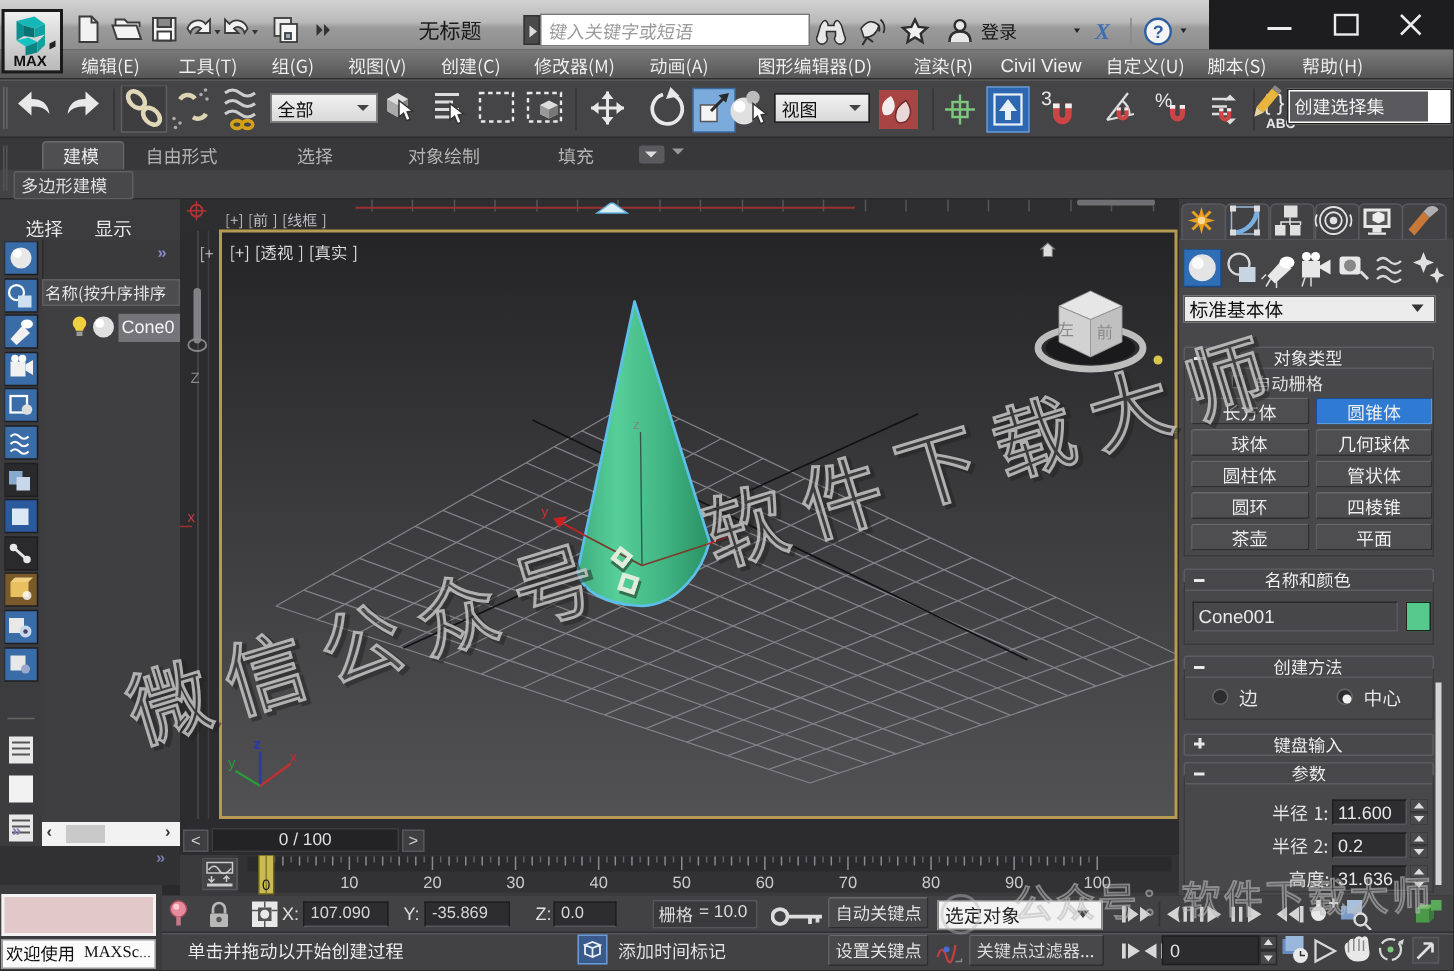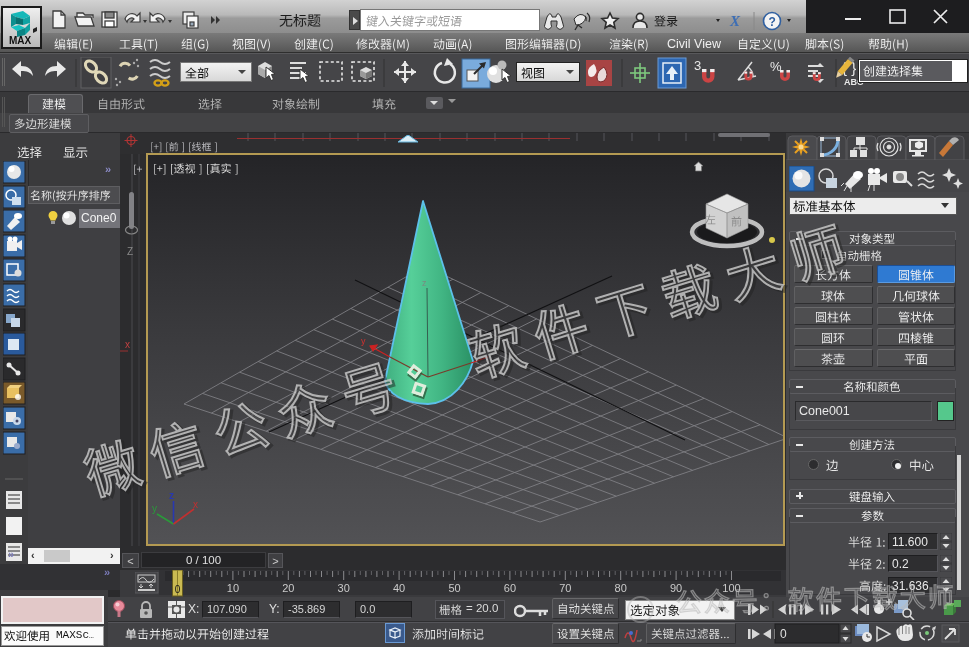--- a/index.html
+++ b/index.html
@@ -363,21 +363,21 @@
 <div class="ab" style="left:31px;top:549px;color:#333;font-size:11px;font-weight:bold">‹</div>
 <div class="ab" style="left:110px;top:549px;color:#333;font-size:11px;font-weight:bold">›</div>
 <div class="ab" style="left:0;top:564px;width:120px;height:26px;background:#313134"></div>
 <div class="ab" style="left:104px;top:566px;color:#7a7ab8;font-size:11px;font-weight:bold">»</div>
 <div class="ab" style="left:0;top:590px;width:108px;height:57px;background:#3c3c3e"></div>
 <div class="ab" style="left:1px;top:596px;width:103px;height:28px;background:#e2c8c8;border:2px solid #f2f2f2"></div>
 <div class="ab" style="left:1px;top:626px;width:103px;height:20px;background:#fbfbfb;border:1px solid #999"></div>
 <div style="position:absolute;left:4px;top:628px;"><svg width="48" height="16" viewBox="0 0 48 16" style="overflow:visible;">
         <path transform="translate(0,12.1)" d="M0.6 -6.3C1.3 -5.4 2 -4.4 2.7 -3.3C2 -2.1 1.2 -1.1 0.3 -0.5C0.5 -0.4 0.7 -0 0.9 0.1C1.7 -0.5 2.5 -1.4 3.2 -2.5C3.5 -1.9 3.8 -1.3 4 -0.8L4.7 -1.4C4.5 -2 4.1 -2.7 3.6 -3.4C4.2 -4.7 4.7 -6.3 4.9 -8.2L4.4 -8.4L4.3 -8.3H0.6V-7.6H4.0C3.8 -6.3 3.5 -5.2 3.1 -4.2C2.5 -5.1 1.8 -6 1.2 -6.8ZM6.3 -9.6C6.1 -8 5.7 -6.4 4.9 -5.3C5.1 -5.2 5.5 -5 5.6 -4.8C6 -5.5 6.3 -6.2 6.6 -7.1H9.9C9.8 -6.5 9.6 -5.9 9.4 -5.5L10.1 -5.2C10.4 -5.9 10.7 -6.9 10.9 -7.8L10.3 -7.9L10.2 -7.9H6.8C6.9 -8.4 7 -9 7.1 -9.5ZM7.3 -6.4V-5.6C7.3 -3.9 7 -1.5 4.1 0.3C4.3 0.5 4.6 0.8 4.7 0.9C6.5 -0.2 7.4 -1.6 7.8 -2.9C8.3 -1.2 9.2 0.2 10.6 0.9C10.7 0.7 11 0.4 11.2 0.2C9.4 -0.6 8.5 -2.5 8.1 -4.9L8.1 -5.6V-6.4Z M12.3 -8.5C13 -8 13.9 -7.3 14.3 -6.9L14.9 -7.5C14.4 -7.9 13.5 -8.6 12.8 -9.0ZM14.4 -5.6H12.1V-4.8H13.5V-1.1C13.1 -0.9 12.5 -0.4 11.9 0.2L12.5 0.9C13.1 0.1 13.7 -0.5 14.1 -0.5C14.3 -0.5 14.7 -0.1 15.2 0.1C16 0.6 16.9 0.8 18.3 0.8C19.6 0.8 21.5 0.7 22.3 0.7C22.3 0.4 22.4 -0 22.6 -0.2C21.4 -0.1 19.7 -0 18.4 -0.0C17.1 -0 16.1 -0.1 15.4 -0.6C14.9 -0.9 14.6 -1.1 14.4 -1.2ZM18.6 -8.8V-0.6H19.4V-8.1H21.3V-2.9C21.3 -2.7 21.2 -2.7 21.1 -2.7C21 -2.7 20.5 -2.7 20 -2.7C20.1 -2.5 20.2 -2.2 20.3 -1.9C21 -1.9 21.4 -2 21.7 -2.1C22 -2.2 22.1 -2.4 22.1 -2.9V-8.8ZM15.4 -1.8C15.7 -2 16 -2.1 18.4 -2.9C18.4 -3.1 18.4 -3.4 18.4 -3.7L16.4 -3.1V-8.1C17.2 -8.4 18 -8.7 18.6 -9.1L17.9 -9.7C17.4 -9.3 16.4 -8.8 15.6 -8.5V-3.4C15.6 -2.9 15.2 -2.6 15 -2.5C15.2 -2.3 15.4 -2 15.4 -1.8Z M29.9 -9.6V-8.4H26.7V-7.6H29.9V-6.5H27.0V-3.3H29.8C29.8 -2.6 29.6 -2 29.2 -1.5C28.6 -1.9 28.1 -2.4 27.7 -3.0L27 -2.8C27.5 -2.1 28 -1.4 28.7 -0.9C28.2 -0.4 27.4 -0 26.3 0.2C26.4 0.4 26.7 0.8 26.8 1.0C28 0.6 28.8 0.1 29.4 -0.4C30.6 0.3 32 0.7 33.7 0.9C33.8 0.7 34 0.4 34.2 0.2C32.5 -0 31.1 -0.4 29.9 -1.1C30.4 -1.7 30.6 -2.5 30.7 -3.3H33.7V-6.5H30.7V-7.6H34.1V-8.4H30.7V-9.6ZM27.8 -5.7H29.9V-4.5L29.9 -4.0H27.8ZM30.7 -5.7H32.9V-4.0H30.7L30.7 -4.5ZM26.2 -9.7C25.5 -7.9 24.4 -6.2 23.2 -5.1C23.4 -4.9 23.6 -4.5 23.7 -4.3C24.2 -4.7 24.6 -5.2 25 -5.8V1.0H25.8V-7.0C26.3 -7.8 26.7 -8.6 27 -9.4Z M36.3 -8.9V-4.7C36.3 -3.1 36.1 -1 34.9 0.4C35.1 0.5 35.4 0.8 35.5 1.0C36.4 0 36.8 -1.3 37 -2.6H39.9V0.8H40.7V-2.6H43.8V-0.3C43.8 -0 43.8 0 43.5 0.0C43.3 0 42.5 0.1 41.7 0.0C41.8 0.3 42 0.6 42 0.9C43.1 0.9 43.8 0.9 44.2 0.7C44.6 0.6 44.7 0.3 44.7 -0.3V-8.9ZM37.1 -8.0H39.9V-6.2H37.1ZM43.8 -8.0V-6.2H40.7V-8.0ZM37.1 -5.4H39.9V-3.4H37.1C37.1 -3.9 37.1 -4.3 37.1 -4.7ZM43.8 -5.4V-3.4H40.7V-5.4Z" fill="#111"></path>
       </svg></div>
-<div class="ab" style="left:56px;top:629px;font-size:11px;color:#111;font-family:Liberation Mono, monospace">MAXSc<span style="font-size:8px">…</span></div>
+<div class="ab" style="left:56px;top:629px;font-size:11px;color:#111;font-family:Liberation Serif, serif">MAXSc<span style="font-size:8px">…</span></div>
 <div class="ab" style="left:120px;top:133px;width:666px;height:437px;background:#2b2b2d"></div>
 <svg class="ab" style="left:120px;top:133px" width="666px" height="21" viewBox="0 0 666 21">
       <rect x="0" y="0" width="666" height="21" fill="#2e2e30"></rect>
       <line x1="128" y1="0" x2="128" y2="8" stroke="#55555a" stroke-width="1"></line>
       <line x1="155" y1="0" x2="155" y2="8" stroke="#55555a" stroke-width="1"></line>
       <line x1="183" y1="0" x2="183" y2="8" stroke="#55555a" stroke-width="1"></line>
       <line x1="210" y1="0" x2="210" y2="8" stroke="#55555a" stroke-width="1"></line>
       <line x1="238" y1="0" x2="238" y2="8" stroke="#55555a" stroke-width="1"></line>
       <line x1="265" y1="0" x2="265" y2="8" stroke="#55555a" stroke-width="1"></line>
       <line x1="292" y1="0" x2="292" y2="8" stroke="#55555a" stroke-width="1"></line>
@@ -877,26 +877,26 @@
         <rect x="4" y="4" width="9" height="9" fill="#555"></rect>
         <circle cx="8.5" cy="8.5" r="3" fill="#e8e8e8"></circle>
         <path d="M0 6 h4 M13 6 h4 M8.5 0 v4 M8.5 13 v4" stroke="#555"></path>
       </g>
 </svg>
 <div class="ab" style="left:188px;top:602px;font-size:12px;color:#e0e0e0">X:</div>
 <div class="fld" style="left:202px;top:601px;width:57px;height:17px">107.090</div>
 <div class="ab" style="left:269px;top:602px;font-size:12px;color:#e0e0e0">Y:</div>
 <div class="fld" style="left:283px;top:601px;width:57px;height:17px">-35.869</div>
 <div class="ab" style="left:357px;top:602px;font-size:12px;color:#e0e0e0">Z:</div>
-<div class="fld" style="left:355px;top:601px;width:57px;height:17px">0.0</div>
+<div class="fld" style="left:369px;top:601px;width:42px;height:17px">0.0</div>
 <div class="ab" style="left:435px;top:600px;width:70px;height:19px;background:#3a3a3d;border:1px solid #55555a"></div>
 <div style="position:absolute;left:439px;top:602px;"><svg width="25" height="16" viewBox="0 0 25 16" style="overflow:visible;">
         <path transform="translate(0,12.1)" d="M7.7 -9.2V-5.1H7.0V-9.2H4.5V-5.1H3.9V-4.3H4.5C4.5 -2.7 4.3 -0.8 3.4 0.5C3.6 0.6 3.9 0.8 4 1.0C5 -0.5 5.2 -2.6 5.2 -4.3H6.2V-0.1C6.2 0 6.2 0 6.1 0.0C6 0.1 5.7 0.1 5.3 0.0C5.4 0.2 5.5 0.6 5.5 0.8C6.1 0.8 6.4 0.8 6.7 0.6C6.9 0.5 7 0.3 7 -0.1V-4.3H7.7V-4.2C7.7 -2.7 7.7 -0.8 7 0.6C7.2 0.7 7.6 0.8 7.7 0.9C8.4 -0.4 8.4 -2.6 8.4 -4.2V-4.3H9.6V0.0C9.6 0.1 9.5 0.2 9.4 0.2C9.3 0.2 9 0.2 8.6 0.2C8.7 0.4 8.8 0.7 8.9 0.9C9.4 0.9 9.8 0.9 10 0.8C10.2 0.7 10.3 0.4 10.3 0.0V-4.3H11.0V-5.1H10.3V-9.2ZM9.6 -5.1H8.4V-8.5H9.6ZM6.2 -5.1H5.2V-8.5H6.2ZM1.9 -9.7V-7.2H0.6V-6.4H1.8C1.6 -4.8 1 -3 0.4 -2.0C0.5 -1.8 0.7 -1.5 0.8 -1.2C1.2 -1.9 1.6 -2.9 1.9 -3.9V0.9H2.7V-4.8C2.9 -4.3 3.2 -3.7 3.4 -3.3L3.9 -4.1C3.7 -4.4 2.9 -5.6 2.7 -6.0V-6.4H3.7V-7.2H2.7V-9.7Z M18.1 -7.7H20.6C20.3 -6.9 19.8 -6.3 19.3 -5.7C18.7 -6.3 18.3 -6.9 18 -7.5ZM13.8 -9.7V-7.2H12.1V-6.4H13.7C13.4 -4.8 12.6 -3 11.8 -2.0C12 -1.8 12.2 -1.5 12.3 -1.3C12.8 -2 13.4 -3.3 13.8 -4.6V0.9H14.6V-4.9C15 -4.4 15.4 -3.8 15.6 -3.4L16.1 -4.1C15.9 -4.4 14.9 -5.5 14.6 -5.9V-6.4H16.0L15.7 -6.2C15.9 -6 16.2 -5.7 16.4 -5.6C16.7 -5.9 17.1 -6.3 17.5 -6.8C17.8 -6.2 18.2 -5.7 18.7 -5.2C17.7 -4.3 16.6 -3.7 15.4 -3.3C15.6 -3.2 15.8 -2.9 15.9 -2.6C16.2 -2.8 16.5 -2.9 16.8 -3.0V0.9H17.6V0.4H20.8V0.9H21.7V-3.1L22.2 -2.9C22.3 -3.1 22.6 -3.4 22.7 -3.6C21.6 -4 20.6 -4.5 19.8 -5.2C20.7 -6 21.3 -7 21.7 -8.2L21.2 -8.5L21 -8.4H18.5C18.7 -8.8 18.9 -9.1 19 -9.5L18.2 -9.7C17.7 -8.5 17 -7.4 16.1 -6.6V-7.2H14.6V-9.7ZM17.6 -0.3V-2.6H20.8V-0.3ZM17.4 -3.3C18.1 -3.7 18.7 -4.1 19.3 -4.6C19.8 -4.1 20.5 -3.7 21.2 -3.3Z" fill="#dcdcdc"></path>
       </svg></div>
-<div class="ab" style="left:466px;top:602px;font-size:11.5px;color:#dcdcdc">= 20.0</div>
+<div class="ab" style="left:466px;top:602px;font-size:11.5px;color:#dcdcdc">= 10.0</div>
 <svg class="ab" style="left:514px;top:604px" width="36" height="14" viewBox="0 0 36 14">
 <circle cx="6" cy="7" r="5" fill="none" stroke="#ddd" stroke-width="2.5"></circle>
       <line x1="11" y1="7" x2="34" y2="7" stroke="#ddd" stroke-width="2.5"></line>
       <path d="M26 7 v5 M31 7 v4" stroke="#ddd" stroke-width="2.5"></path>
 </svg>
 <div class="btn3" style="left:552px;top:598px;width:67px;height:21px;background:#48484b"></div>
 <div style="position:absolute;left:557px;top:601px;"><svg width="60" height="16" viewBox="0 0 60 16" style="overflow:visible;">
         <path transform="translate(0,12.1)" d="M2.7 -4.7H8.9V-3.0H2.7ZM2.7 -5.5V-7.3H8.9V-5.5ZM2.7 -2.2H8.9V-0.5H2.7ZM5.2 -9.7C5.1 -9.2 5 -8.6 4.8 -8.1H1.9V0.9H2.7V0.3H8.9V0.9H9.8V-8.1H5.7C5.9 -8.5 6 -9.1 6.2 -9.5Z M12.5 -8.7V-7.9H17.0V-8.7ZM19 -9.5C19 -8.6 19 -7.8 19 -7.0H17.3V-6.2H18.9C18.8 -3.6 18.3 -1.1 16.8 0.3C17 0.4 17.3 0.7 17.4 0.9C19.1 -0.7 19.6 -3.3 19.8 -6.2H21.5C21.4 -2.1 21.2 -0.6 20.9 -0.2C20.8 -0.1 20.7 -0 20.5 -0.0C20.2 -0 19.6 -0 19 -0.1C19.1 0.1 19.2 0.5 19.2 0.7C19.8 0.8 20.5 0.8 20.8 0.7C21.2 0.7 21.4 0.6 21.7 0.3C22.1 -0.2 22.2 -1.8 22.4 -6.6C22.4 -6.7 22.4 -7 22.4 -7.0H19.8C19.8 -7.8 19.9 -8.6 19.9 -9.5ZM12.5 -0.5 12.5 -0.5V-0.5C12.8 -0.7 13.2 -0.8 16.4 -1.5L16.6 -0.7L17.4 -1.0C17.2 -1.8 16.7 -3.2 16.2 -4.2L15.5 -4.0C15.7 -3.5 16 -2.8 16.2 -2.2L13.4 -1.7C13.9 -2.7 14.3 -4 14.6 -5.2H17.2V-6.0H12.1V-5.2H13.7C13.4 -3.8 12.9 -2.5 12.8 -2.1C12.6 -1.7 12.4 -1.4 12.2 -1.3C12.4 -1.1 12.5 -0.7 12.5 -0.5Z M25.6 -9.2C26 -8.6 26.5 -7.8 26.7 -7.2H24.5V-6.3H28.3V-4.9C28.3 -4.7 28.3 -4.5 28.3 -4.3H23.8V-3.4H28.1C27.7 -2.2 26.6 -0.9 23.6 0.1C23.8 0.3 24.1 0.7 24.2 0.9C27.1 -0.1 28.4 -1.5 28.9 -2.8C29.9 -1 31.4 0.2 33.4 0.9C33.6 0.6 33.8 0.2 34 0.0C31.9 -0.5 30.4 -1.7 29.5 -3.4H33.8V-4.3H29.3L29.3 -4.9V-6.3H33.1V-7.2H30.9C31.3 -7.8 31.7 -8.6 32.1 -9.3L31.2 -9.6C30.9 -8.9 30.4 -7.9 29.9 -7.2H26.7L27.5 -7.6C27.3 -8.2 26.8 -9 26.3 -9.6Z M35.1 -4.0V-3.2H36.4V-1.0C36.4 -0.4 36 -0 35.8 0.1C36 0.3 36.2 0.6 36.3 0.8C36.5 0.6 36.7 0.4 38.5 -0.9C38.4 -1 38.3 -1.3 38.3 -1.6L37.1 -0.8V-3.2H38.4V-4.0H37.1V-5.5H38.3V-6.3H35.6C35.8 -6.7 36.1 -7.1 36.3 -7.6H38.3V-8.4H36.7C36.8 -8.7 36.9 -9.1 37.1 -9.5L36.3 -9.7C36 -8.5 35.4 -7.4 34.8 -6.7C35 -6.5 35.2 -6.1 35.3 -6.0L35.5 -6.3V-5.5H36.4V-4.0ZM41.1 -8.8V-8.1H42.5V-7.2H40.9V-6.5H42.5V-5.6H41.1V-5.0H42.5V-4.1H41.1V-3.4H42.5V-2.5H40.8V-1.8H42.5V-0.4H43.2V-1.8H45.3V-2.5H43.2V-3.4H45.1V-4.1H43.2V-5.0H44.9V-6.5H45.6V-7.2H44.9V-8.8H43.2V-9.6H42.5V-8.8ZM43.2 -6.5H44.3V-5.6H43.2ZM43.2 -7.2V-8.1H44.3V-7.2ZM38.7 -4.7C38.7 -4.7 38.8 -4.8 38.9 -4.9H40.1C40 -4 39.9 -3.1 39.7 -2.4C39.5 -2.8 39.3 -3.3 39.2 -3.8L38.6 -3.6C38.8 -2.8 39.1 -2.1 39.4 -1.6C39 -0.7 38.5 -0 37.8 0.4C38 0.5 38.2 0.8 38.3 1.0C38.9 0.5 39.4 -0.1 39.8 -0.9C40.8 0.4 42.2 0.8 43.8 0.8H45.3C45.4 0.6 45.5 0.2 45.6 0.0C45.2 0 44.1 0 43.9 0.0C42.4 0 41.1 -0.3 40.1 -1.6C40.5 -2.6 40.7 -3.9 40.8 -5.6L40.4 -5.6L40.3 -5.6H39.6C40.1 -6.5 40.5 -7.6 40.9 -8.8L40.4 -9.1L40.2 -9.0H38.6V-8.2H39.9C39.6 -7.2 39.2 -6.3 39 -6.0C38.8 -5.6 38.6 -5.3 38.4 -5.3C38.5 -5.1 38.7 -4.8 38.7 -4.7Z M48.7 -5.3H54.7V-3.3H48.7ZM49.9 -1.5C50.1 -0.7 50.2 0.2 50.2 0.8L51 0.7C51 0.1 50.9 -0.8 50.7 -1.5ZM52.3 -1.5C52.6 -0.7 53 0.2 53.1 0.8L53.9 0.6C53.8 0 53.4 -0.9 53.1 -1.6ZM54.6 -1.6C55.2 -0.8 55.9 0.2 56.1 0.8L56.9 0.5C56.6 -0.1 56 -1.1 55.4 -1.9ZM48 -1.8C47.7 -0.9 47.1 0 46.5 0.5L47.3 0.9C47.9 0.3 48.5 -0.7 48.9 -1.6ZM47.9 -6.2V-2.5H55.6V-6.2H52.1V-7.6H56.5V-8.4H52.1V-9.7H51.2V-6.2Z" fill="#e4e4e4"></path>
       </svg></div>
 <div class="btn3" style="left:552px;top:623px;width:67px;height:21px;background:#48484b"></div>

